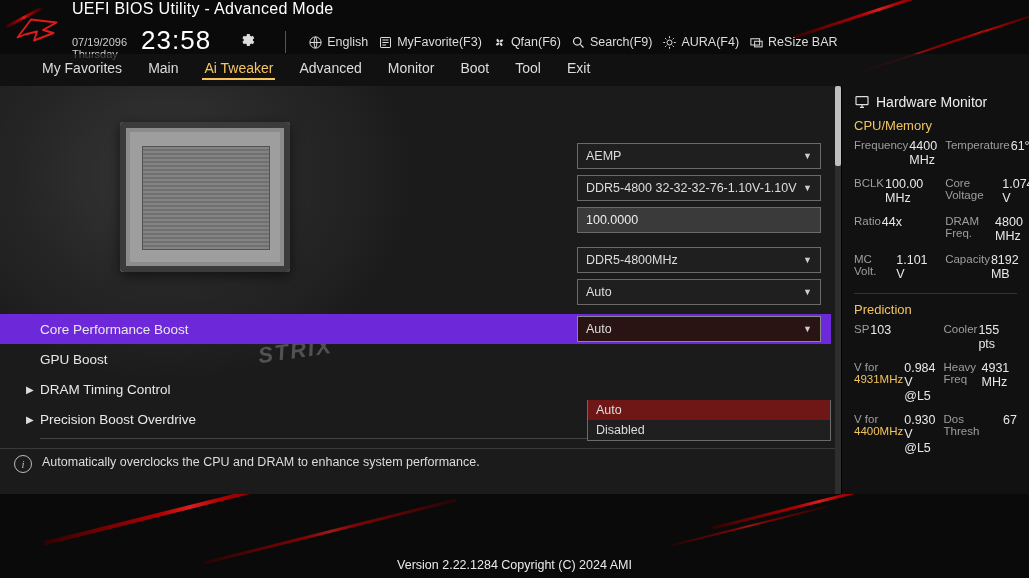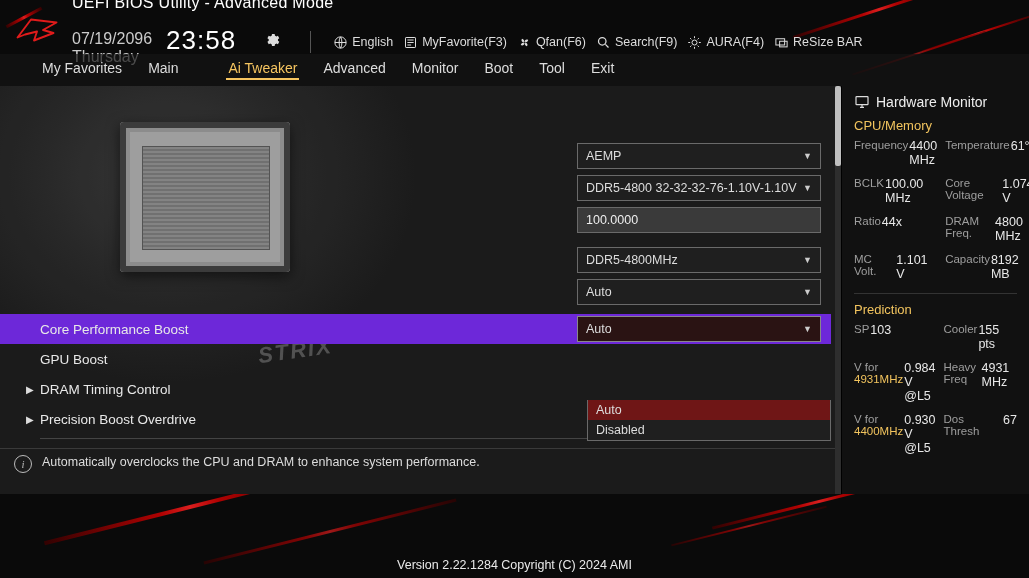--- a/index.html
+++ b/index.html
@@ -24,33 +24,33 @@
   
   .header {
     position: relative; z-index: 2;
     display: flex; align-items: center;
     padding: 6px 14px 0 14px; height: 54px;
   }
   .rog-logo { width: 46px; height: 30px; margin-right: 12px; }
   .title-area { display: flex; flex-direction: column; }
   .title { color: #fff; font-size: 16px; letter-spacing: .3px; }
   .datetime { display:flex; align-items:center; gap:14px; margin-top:2px;}
-  .date-block { font-size: 16px; line-height:1.1; color:#ccc;margin-top:16px;}
+  .date-block { font-size: 11px; line-height:1.1; color:#ccc;margin-top:16px;}
   .clock { font-size: 26px; color:#fff; font-weight:300; letter-spacing:1px;}
   .gear { margin: 0 10px 0 14px; color:#ddd; cursor:pointer; }
   .vdiv { width:1px; height:22px; background:#555; margin:0 6px; align-self:center; margin-top:4px;}
   .toolbar { display:flex; align-items:center; gap:10px; margin-left:2px; margin-top:4px;}
   .tb-item { display:flex; align-items:center; gap:4px; color:#ddd; font-size:12.5px; cursor:pointer; white-space:nowrap;}
   .tb-item svg, .tb-item .glyph { width:15px; height:15px; }
   .glyph { display:inline-block; text-align:center; line-height:15px; font-size:13px;}
 
   
   .menu { position:relative; z-index:2; display:flex; gap:22px; padding:4px 0 6px 40px; background:rgba(20,20,20,.7); font-size:14px;}
   .menu-item { color:#ddd; cursor:pointer; padding:2px 2px;}
-  .menu-item.active { color:#f6c560; border-bottom:2px solid #f6c560;margin-left:24px;}
+  .menu-item.active { color:#f6c560; border-bottom:2px solid #f6c560;}
 
   
   .body { position:relative; z-index:2; display:flex; height: calc(578px - 54px - 30px - 86px); }
   .main { flex:1; background:#1b1b1b; position:relative; padding:0; overflow:hidden;}
   .mobo-art {
     position:absolute; top:0; left:0; width:420px; height:300px;
     background:
       radial-gradient(ellipse at 40% 30%, #3b3b3b 0%, #2a2a2a 35%, #1b1b1b 72%);
     opacity:.9;
   }

